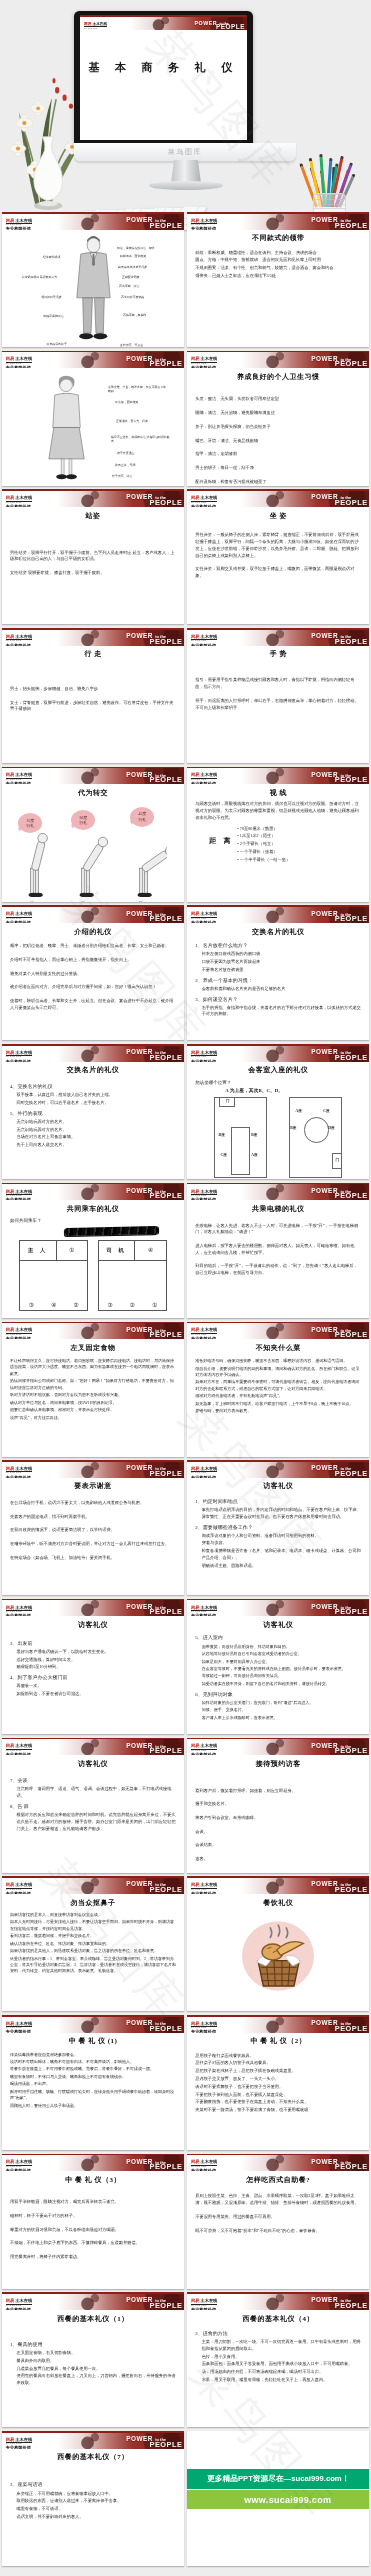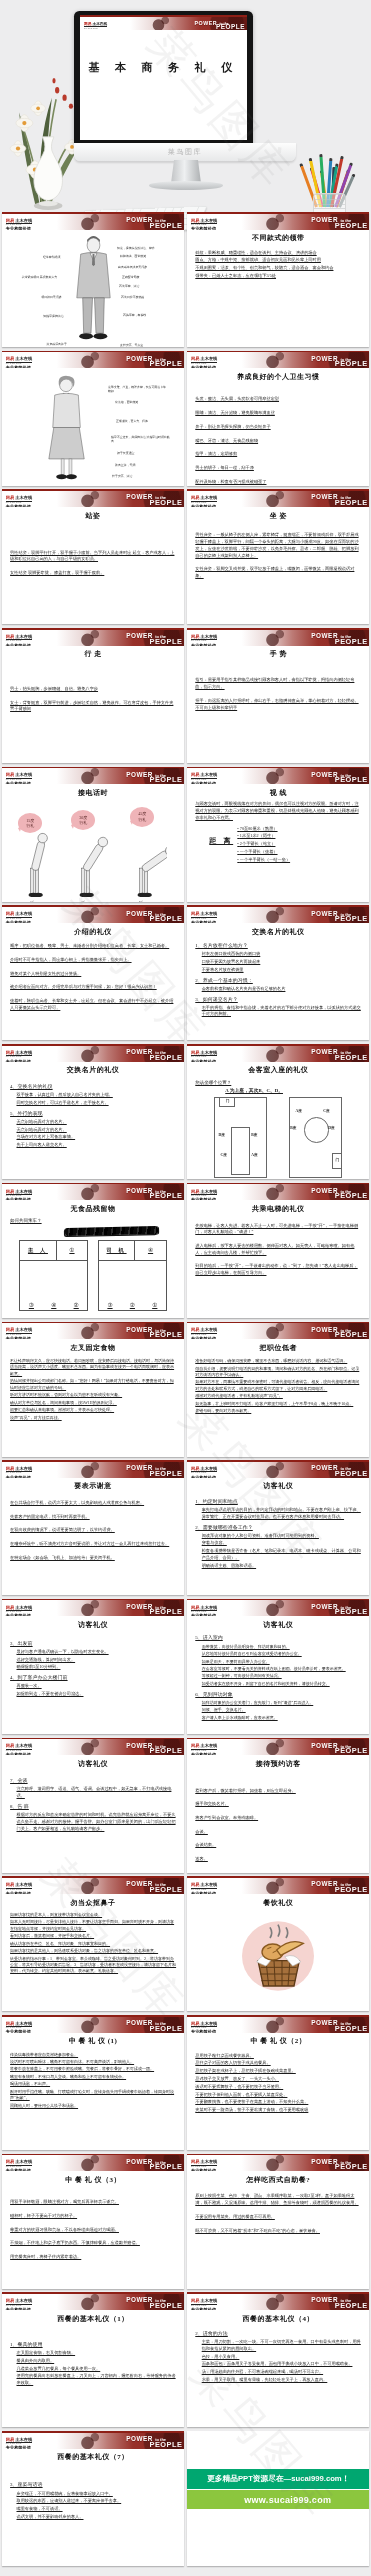--- a/index.html
+++ b/index.html
@@ -66,21 +66,21 @@
   .mini .people{font-size:6.4px;}
   .mini-title{margin-top:30px;text-align:center;font-size:11px;letter-spacing:6.4px;color:#1a1a1a;
               font-weight:600;}
   
   .grid{position:absolute;left:2.1px;top:212px;width:367px;display:grid;z-index:1;
         grid-template-columns:182px 182px;grid-auto-rows:135px;gap:3.7px 3.2px;}
   .slide{background:#fff;box-shadow:0 0.5px 1.1px rgba(0,0,0,.28);display:flex;flex-direction:column;
          overflow:hidden;position:relative;}
   .stitle{flex:0 0 auto;text-align:center;font-size:7px;font-weight:bold;color:#0f0f0f;
           letter-spacing:0.5px;margin-top:3.7px;}
-  .body{flex:1 1 auto;position:relative;padding:2.1px 8px 3.2px;font-size:4.2px;line-height:1.6;color:#1c1c1c;text-decoration:underline;}
+  .body{flex:1 1 auto;position:relative;padding:2.1px 8px 3.2px;font-size:4.2px;line-height:1.6;color:#1c1c1c;}
   .ln{margin:1.1px 0;}
   .h{font-size:5px;margin-top:3.2px;}
   .p{padding-left:6.4px;}
   .q{font-size:4.5px;}
   .g{margin-top:7px;}
   
   .fig{padding:0;}
   .fig svg{position:absolute;}
   .co{position:absolute;font-size:2.9px;line-height:1.35;color:#222;max-width:59px;}
   .co.r{border-top:0;}
@@ -369,21 +369,21 @@
           <div class="ln g">招手：向远距离的人打招呼时，伸出右手，右胳膊伸直高举，掌心朝着对方，轻轻摆动。不可向上级和长辈招手</div>
         </div>
       </div>
       <div class="slide">
         <div class="topline"></div>
         <div class="sbanner">
           <div class="blogo"><div class="l1"><span class="cn">网易</span> <span>土木在线</span></div><div class="l2">co.163.com</div><div class="l3">专业构筑价值</div></div>
           <div class="power"><span class="big">POWER</span> <span class="small">to the</span></div>
           <div class="people">PEOPLE</div>
         </div>
-        <div class="stitle">接电话时</div>
+        <div class="stitle">代为转交</div>
         <div class="body">
           <svg viewBox="0 0 80 126" width="42" height="67" style="left: 14px; top: 34px; position: absolute;">
             <rect x="28" y="68" width="6" height="48" fill="#e8e8e8" stroke="#555"></rect>
             <rect x="37" y="68" width="6" height="48" fill="#e8e8e8" stroke="#555"></rect>
             <ellipse cx="33" cy="119" rx="9" ry="4" fill="#222"></ellipse>
             <ellipse cx="42" cy="119" rx="9" ry="4" fill="#222"></ellipse>
             <g transform="rotate(14,36,70)">
               <rect x="29" y="16" width="14" height="56" rx="6" fill="#ededed" stroke="#555"></rect>
               <circle cx="36" cy="9" r="9" fill="#f0f0f0" stroke="#555"></circle>
             </g>
@@ -538,21 +538,21 @@
           </div>
         </div>
       </div>
       <div class="slide">
         <div class="topline"></div>
         <div class="sbanner">
           <div class="blogo"><div class="l1"><span class="cn">网易</span> <span>土木在线</span></div><div class="l2">co.163.com</div><div class="l3">专业构筑价值</div></div>
           <div class="power"><span class="big">POWER</span> <span class="small">to the</span></div>
           <div class="people">PEOPLE</div>
         </div>
-        <div class="stitle">无食品残留物</div>
+        <div class="stitle">共同乘车的礼仪</div>
         <div class="body">
           <div class="ln q">如何共同乘车？</div>
           <div class="scribble"></div>
           <div class="cartables">
             <div class="cartab">
               <div class="top">
                 <div class="hd">主 人</div>
                 <div class="fr circ">①</div>
               </div>
               <div class="rear">
@@ -606,21 +606,21 @@
           <div class="ln p0">说声“再见”，对方挂后再挂。</div>
         </div>
       </div>
       <div class="slide">
         <div class="topline"></div>
         <div class="sbanner">
           <div class="blogo"><div class="l1"><span class="cn">网易</span> <span>土木在线</span></div><div class="l2">co.163.com</div><div class="l3">专业构筑价值</div></div>
           <div class="power"><span class="big">POWER</span> <span class="small">to the</span></div>
           <div class="people">PEOPLE</div>
         </div>
-        <div class="stitle">把职位低者</div>
+        <div class="stitle">不知夹什么菜</div>
         <div class="body" style="padding-top: 4.2px; font-size: 4px;">
           <div class="ln p0">准备好电话号码，确保周围安静，嘴里不含东西，琢磨好说话内容、措词和语气语调。</div>
           <div class="ln p0">做自我介绍，扼要说明打电话的目的和事项。询问和确认对方的姓名、所在部门和职位。记录对方谈话内容并予以确认。</div>
           <div class="ln p0">如果对方不在，而事情不重要或不保密时，可请代接电话者转告。相反，应向代接电话者询问对方的去处和联系方式，或把自己的联系方式留下，让对方回来后回电话。</div>
           <div class="ln p0">感谢对方或代接电话者，并有礼貌地说声“再见”。</div>
           <div class="ln p0">如无急事，非上班时间不打电话。给客户家里打电话，上午不早于8点，晚上不晚于10点。</div>
           <div class="ln p0">拨错号码，要向对方表示歉意。</div>
         </div>
       </div>
       <div class="slide">

